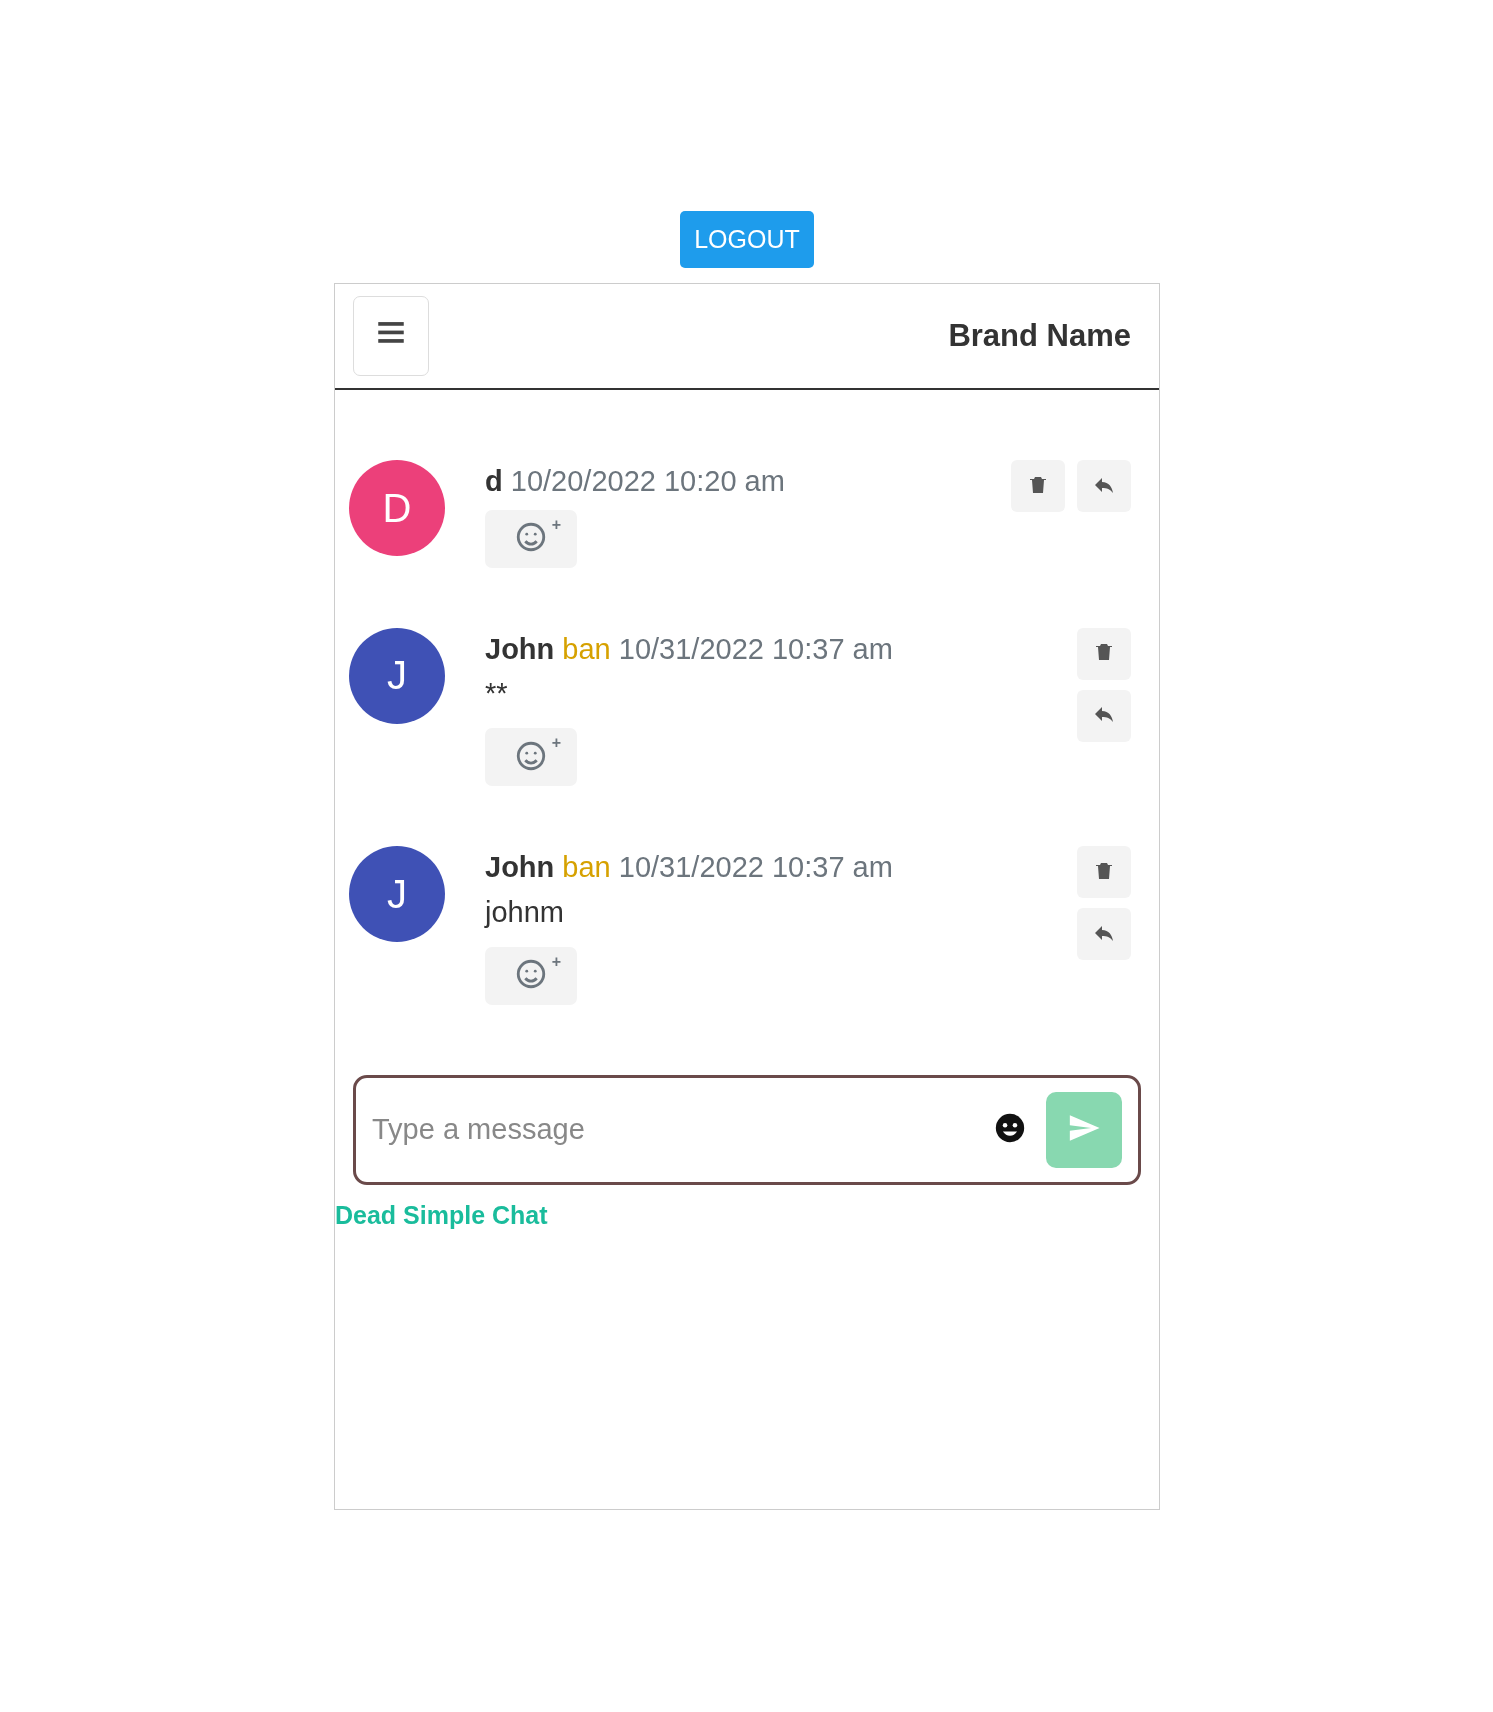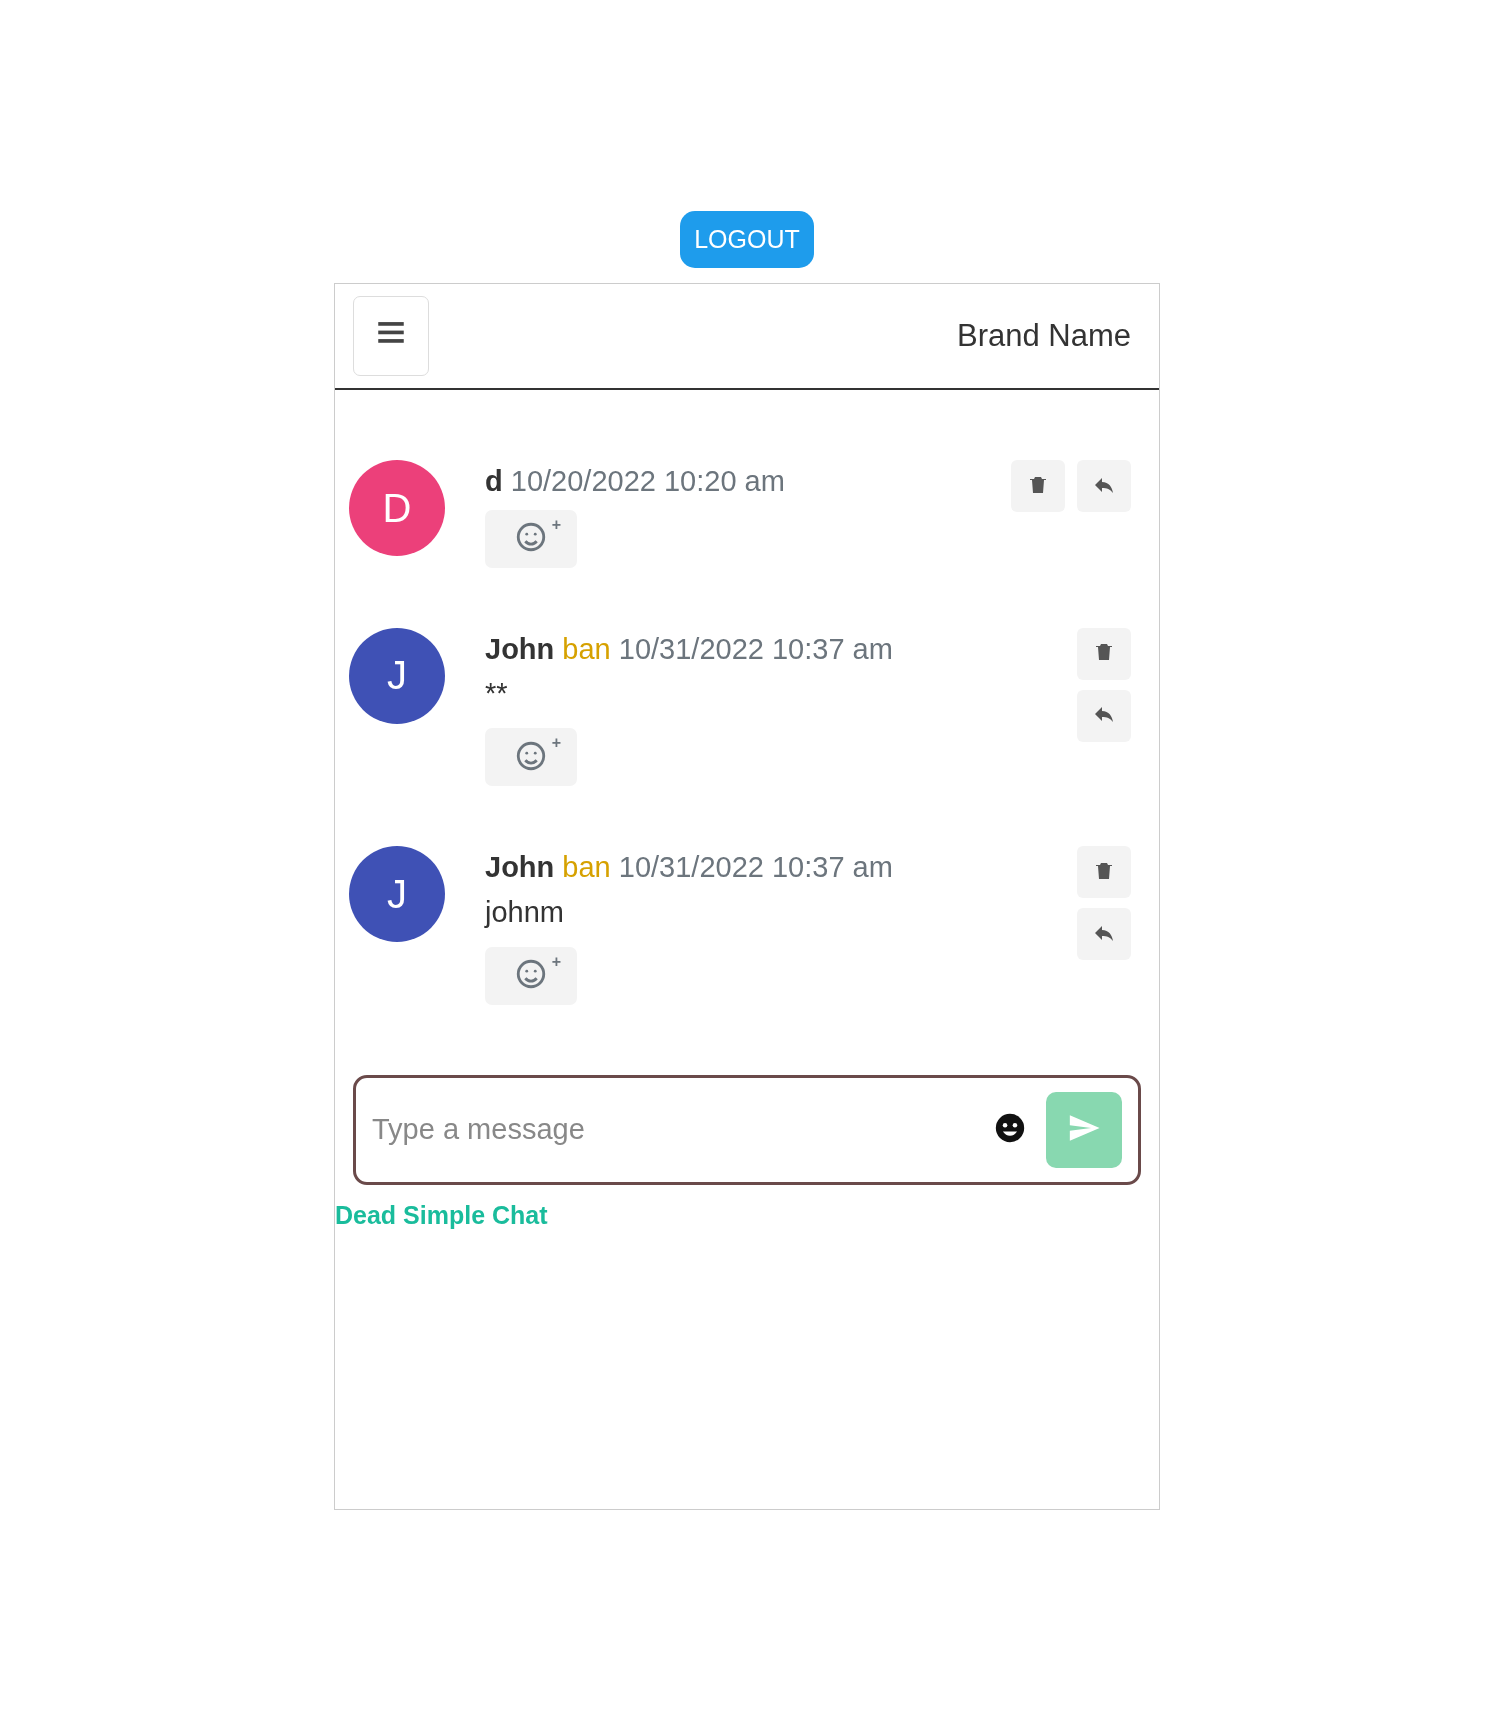--- a/index.html
+++ b/index.html
@@ -17,21 +17,21 @@
   }
   .logout-btn {
     position: absolute;
     left: 680px;
     top: 211px;
     width: 134px;
     height: 57px;
     background: #1e9cec;
     color: #fff;
     border: none;
-    border-radius: 15px;
+    border-radius: 5px;
     font-size: 25px;
     font-weight: 500;
     cursor: pointer;
     display: flex;
     align-items: center;
     justify-content: center;
   }
   .chat-window {
     position: absolute;
     left: 334px;
@@ -72,21 +72,21 @@
     display: flex;
     align-items: center;
     justify-content: center;
     font-size: 34px;
     color: #444;
     cursor: pointer;
   }
   .brand {
     margin-left: auto;
     font-size: 31px;
-    font-weight: 400;
+    font-weight: 700;
     color: #333;
     padding-right: 10px;
   }
 
   .messages {
     padding: 50px 14px 30px 14px;
   }
   .msg {
     display: flex;
     padding: 20px 0 40px 0;

